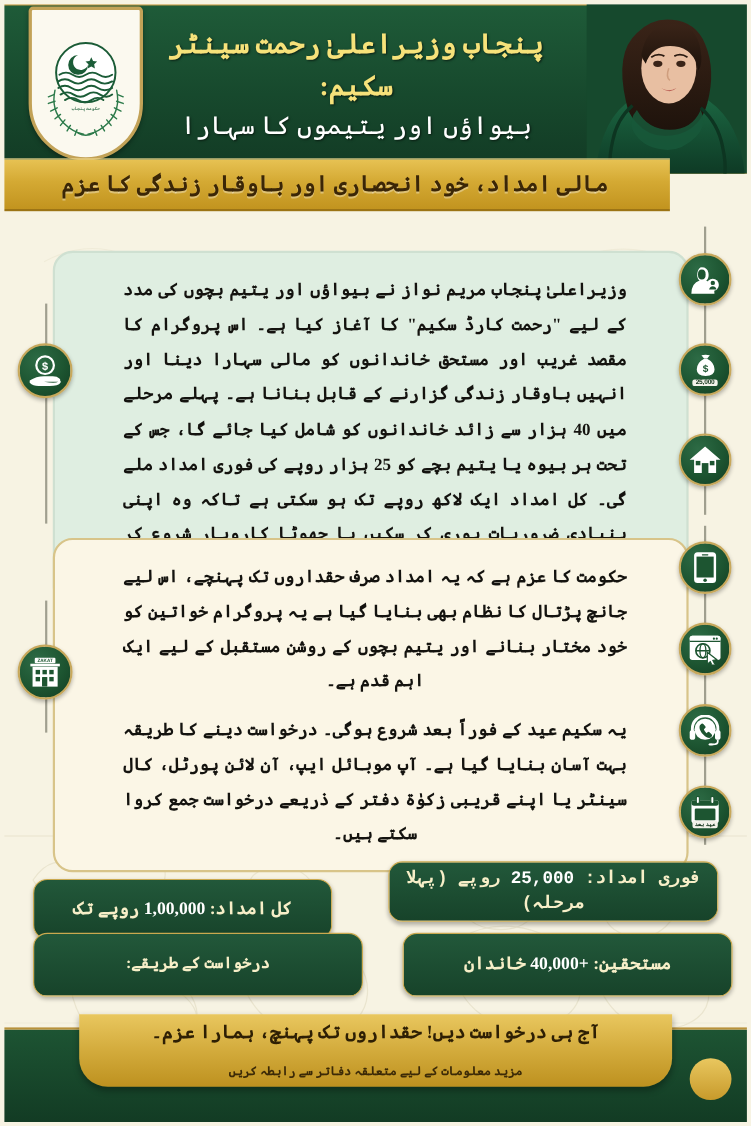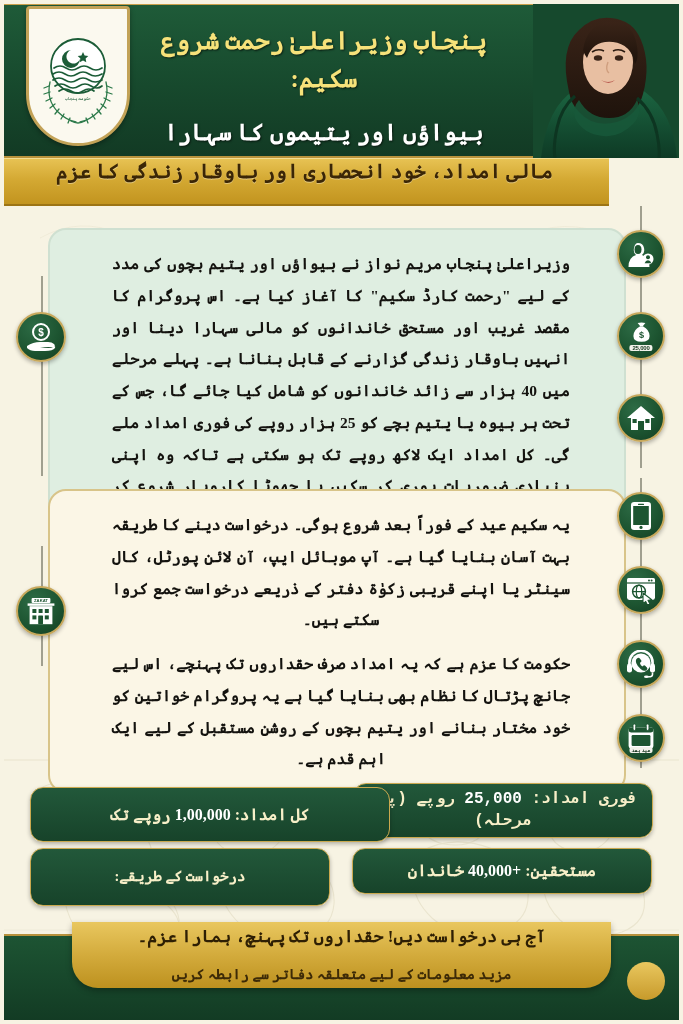--- a/index.html
+++ b/index.html
@@ -46,35 +46,35 @@
     position:absolute; right:175px; left:140px; top:22px;
     text-align:center;
     direction:rtl;
   }
   .head-line1{
     font-size:25px; font-weight:bold; color:#f6e27a;
     letter-spacing:.5px; line-height:1.5;
     text-shadow:1px 1px 2px rgba(0,0,0,.6);
   }
   .head-line2{
-    font-size:23px; font-weight:bold; color:#ffffff;
-    line-height:1.6; margin-top:18px;
+    font-size:23px; font-weight:normal; color:#ffffff;
+    line-height:1.6; margin-top:0;
     text-shadow:1px 1px 2px rgba(0,0,0,.6);
   }
   .portrait{
     position:absolute; right:0; top:0; width:150px; height:158px;
     overflow:hidden;
   }
 
   
   .ribbon{
-    position:absolute; top:158px; left:0; width:609px; height:48px;
+    position:absolute; top:144px; left:0; width:609px; height:48px;
     background:linear-gradient(180deg,#e7c253 0%,#d4a933 45%,#c2941f 100%);
     border-top:1px solid #f3dd92; border-bottom:2px solid #9c7415;
-    display:flex; align-items:flex-start; justify-content:center;
+    display:flex; align-items:center; justify-content:center;
     z-index:4;
   }
   .ribbon span{
     font-size:20px; font-weight:bold; color:#3b2606; direction:rtl;
     text-shadow:0 1px 0 rgba(255,255,255,.35);
   }
 
   
   .body-area{ position:absolute; top:206px; left:0; width:683px; height:560px; z-index:2; }
 
@@ -126,40 +126,40 @@
     position:absolute; height:55px; border-radius:13px;
     background:linear-gradient(180deg,#22583a 0%,#17432a 100%);
     border:1px solid #caa94f;
     display:flex; align-items:center; justify-content:center;
     direction:rtl; text-align:center; padding:0 12px;
     box-shadow:0 2px 4px rgba(0,0,0,.28);
   }
   .stat span{ color:#f7efc8; font-size:16px; font-weight:bold; line-height:1.35; }
   .stat span b{ color:#ffffff; font-weight:bold; }
   .stat--tr{ right:30px; top:0;   width:300px;font-family:Liberation Mono, monospace; }
-  .stat--tl{ left:30px;  top:4px;   width:360px; }
-  .stat--br{ right:31px; top:65px; width:300px; height:46px; }
+  .stat--tl{ left:30px;  top:16px;   width:272px; }
+  .stat--br{ right:17px; top:65px; width:300px; height:58px; }
   .stat--bl{ left:30px;  top:65px; width:300px; height:58px;border-radius:13px; }
   .stat--bl span{ font-size:14.5px; }
 
   
   .footer{
     position:absolute; bottom:0; left:0; width:683px; height:90px; z-index:4;
     background:linear-gradient(180deg,#1d5433 0%,#123a23 100%);
     border-top:2px solid #b8923c;
   }
   .footer-plaque{
     position:absolute; left:72px; right:72px; top:-14px; height:66px;
     background:linear-gradient(180deg,#e9c75f 0%,#d3ab3c 50%,#bd911f 100%);
     border-bottom-left-radius:26px; border-bottom-right-radius:26px;
     display:flex; flex-direction:column; align-items:center; justify-content:center;
     direction:rtl; box-shadow:0 3px 6px rgba(0,0,0,.3);
   }
   .footer-l1{ font-size:17px; font-weight:bold; color:#2e1f04; line-height:1.5; }
-  .footer-l2{ font-size:14px; font-weight:bold; color:#3c2a07; line-height:1.6; margin-top:14px; }
+  .footer-l2{ font-size:11px; font-weight:bold; color:#3c2a07; line-height:1.6; margin-top:14px; }
   .footer-dot{
     position:absolute; right:18px; top:26px; width:38px; height:38px;
     border-radius:50%; background:linear-gradient(180deg,#e9c75f,#c79a2b);
   }
   .frame-edge{
     position:absolute; inset:0; border:4px solid #f7f3e3; z-index:9; pointer-events:none;
   }
 </style>
 </head>
 <body>
@@ -208,21 +208,21 @@
           <path d="M12 56 q-4 18 8 30 q8 8 18 10"></path>
           <path d="M68 56 q4 18 -8 30 q-8 8 -18 10"></path>
           <path d="M11 60 l-5 2 M12 66 l-6 2 M14 72 l-6 3 M17 78 l-5 4 M21 83 l-4 5 M26 88 l-3 5 M32 92 l-2 5"></path>
           <path d="M69 60 l5 2 M68 66 l6 2 M66 72 l6 3 M63 78 l5 4 M59 83 l4 5 M54 88 l3 5 M48 92 l2 5"></path>
           <path d="M33 95 q7 4 14 0"></path>
         </g>
       </svg>
     </div>
 
     <div class="head-texts">
-      <div class="head-line1">پنجاب وزیراعلیٰ رحمت شروع سکیم:</div>
+      <div class="head-line1">پنجاب وزیراعلیٰ رحمت سینٹر سکیم:</div>
       <div class="head-line2">بیواؤں اور یتیموں کا سہارا</div>
     </div>
 
     <div class="portrait">
       <svg viewBox="0 0 150 158" width="150" height="158">
         <defs>
           <linearGradient id="shawl" x1="0" y1="0" x2="0" y2="1">
             <stop offset="0" stop-color="#1d6b45"></stop>
               <stop offset="1" stop-color="#0e3a25"></stop>
           </linearGradient>
@@ -294,22 +294,22 @@
 
     <div class="ic" style="left:16px; top:106px; width:50px; height:50px;">
       <svg width="32" height="30" viewBox="0 0 32 30">
         <circle cx="16" cy="10" r="8" fill="none" stroke="#fff" stroke-width="2"></circle>
         <text x="16" y="14" font-size="10" font-weight="bold" text-anchor="middle" fill="#fff" font-family="'Liberation Sans',sans-serif">$</text>
         <path d="M2 24 q6 -4 13 -4 h8 q4 0 6 2 q2 2 -1 3 h-13 q10 2 13 0 q3 -2 2 1 q-2 3 -10 3 h-10 q-5 0 -8 -3 z" fill="#fff"></path>
       </svg>
     </div>
 
     <div class="card card--cream">
+      <p>حکومت کا عزم ہے کہ یہ امداد صرف حقداروں تک پہنچے، اس لیے جانچ پڑتال کا نظام بھی بنایا گیا ہے یہ پروگرام خواتین کو خود مختار بنانے اور یتیم بچوں کے روشن مستقبل کے لیے ایک اہم قدم ہے۔</p>
       <p>یہ سکیم عید کے فوراً بعد شروع ہوگی۔ درخواست دینے کا طریقہ بہت آسان بنایا گیا ہے۔ آپ موبائل ایپ، آن لائن پورٹل، کال سینٹر یا اپنے قریبی زکوٰۃ دفتر کے ذریعے درخواست جمع کروا سکتے ہیں۔</p>
-      <p>حکومت کا عزم ہے کہ یہ امداد صرف حقداروں تک پہنچے، اس لیے جانچ پڑتال کا نظام بھی بنایا گیا ہے یہ پروگرام خواتین کو خود مختار بنانے اور یتیم بچوں کے روشن مستقبل کے لیے ایک اہم قدم ہے۔</p>
     </div>
 
     <div class="ic" style="right:18px; top:286px; width:48px; height:48px;">
       <svg width="22" height="30" viewBox="0 0 22 30">
         <rect x="1" y="1" width="20" height="28" rx="3.2" fill="#fff"></rect>
         <rect x="3.2" y="5" width="15.6" height="19" fill="#1d5531"></rect>
         <circle cx="11" cy="26.4" r="1.6" fill="#1d5531"></circle>
         <rect x="8" y="2.8" width="6" height="1.1" rx=".5" fill="#1d5531"></rect>
       </svg>
     </div>

